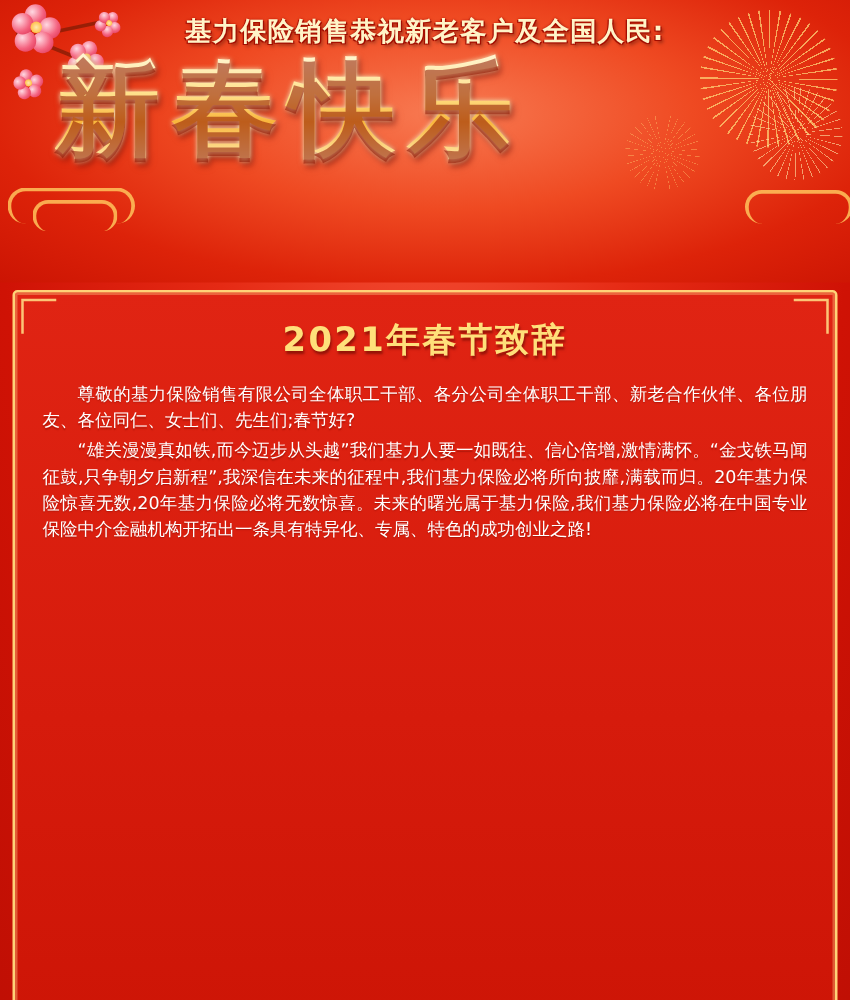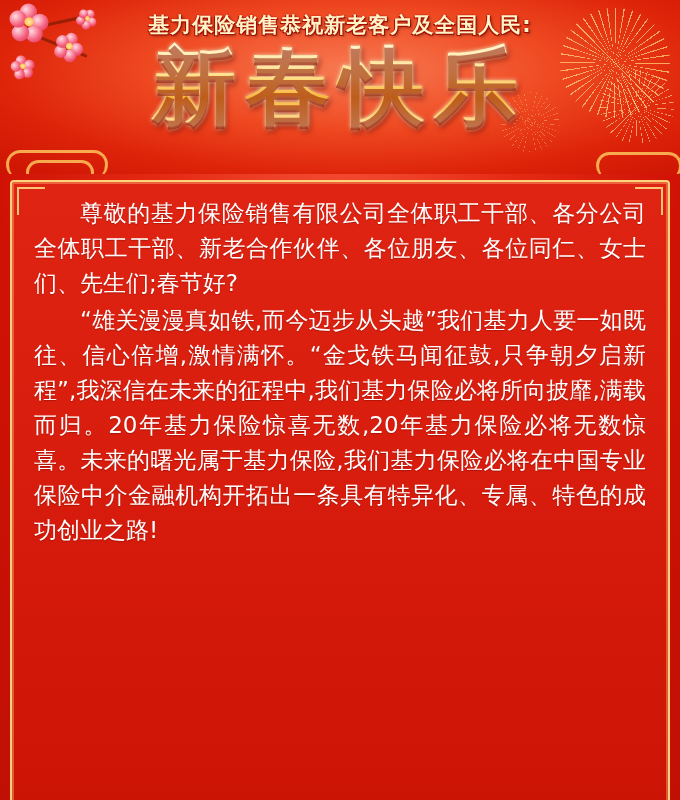--- a/index.html
+++ b/index.html
@@ -19,21 +19,21 @@
     width: 680px;
     height: 800px;
     background:
       radial-gradient(ellipse at 50% 6%, #f6553a 0%, #e52a14 38%, #cf1205 72%, #c00f04 100%);
     overflow: hidden;
   }
 
   
   .header {
     position: relative;
-    height: 174px;
+    height: 226px;
     background:
       radial-gradient(ellipse at 52% 40%, #f87a52 0%, #ef4a22 40%, #dd2309 72%, #cc1403 100%);
     overflow: hidden;
   }
 
   
   .firework {
     position: absolute;
     border-radius: 50%;
     pointer-events: none;
@@ -122,34 +122,35 @@
       0 0 2px #b61000,
       1px 1px 0 #9d0d00,
       -1px 1px 0 #9d0d00,
       2px 2px 3px rgba(0,0,0,.35);
     font-family: "DejaVu Sans", "Liberation Sans", sans-serif;
   }
 
   .big-title {
     position: relative;
     z-index: 4;
-    text-align: center;
+    text-align: left;
     margin-top: 2px;
     font-size: 84px;
     line-height: 1.08;
     font-weight: bold;
     letter-spacing: 10px;
     font-family: "DejaVu Sans", "Liberation Sans", sans-serif;
     color: #ffe9a8;
     background: linear-gradient(180deg, #fff8d8 0%, #ffe08a 38%, #f9b63c 62%, #ffefb8 100%);
     -webkit-background-clip: text;
     background-clip: text;
     -webkit-text-fill-color: transparent;
     text-shadow: 0 3px 0 rgba(140,20,0,0.55);
     filter: drop-shadow(0 0 2px #fff2c0) drop-shadow(2px 3px 2px rgba(110,10,0,.6));
+    margin-left: 44px;
   }
 
   
   .card {
     position: relative;
     margin: 6px 10px 0 10px;
     padding: 14px 22px 10px 22px;
     min-height: 596px;
     background:
       linear-gradient(180deg, #e02413 0%, #d61b0c 55%, #cc1405 100%);
@@ -174,21 +175,21 @@
     color: #ffe07a;
     letter-spacing: 2px;
     margin: 6px 0 16px 0;
     font-family: "DejaVu Sans", "Liberation Sans", sans-serif;
     text-shadow: 1px 2px 2px rgba(100,8,0,.6);
   }
 
   .paras p {
     margin: 0 0 2px 0;
     text-indent: 2em;
-    font-size: 23px;
+    font-size: 14px;
     line-height: 1.52;
     color: #ffffff;
     font-family: "DejaVu Sans", "Liberation Sans", sans-serif;
     text-shadow: 0 1px 1px rgba(120,10,0,.45);
     text-align: justify;
   }
 </style>
 </head>
 <body>
 
@@ -233,20 +234,21 @@
 
     <div class="cloud cl1"></div>
     <div class="cloud cl2"></div>
     <div class="cloud cl3"></div>
 
     <div class="greeting-line">基力保险销售恭祝新老客户及全国人民:</div>
     <div class="big-title">新春快乐</div>
   </div>
 
   <div class="card">
+    <div class="doc-title">2021年春节致辞</div>
 
     <div class="paras">
       <p>尊敬的基力保险销售有限公司全体职工干部、各分公司全体职工干部、新老合作伙伴、各位朋友、各位同仁、女士们、先生们;春节好?</p>
       <p>“雄关漫漫真如铁,而今迈步从头越”我们基力人要一如既往、信心倍增,激情满怀。“金戈铁马闻征鼓,只争朝夕启新程”,我深信在未来的征程中,我们基力保险必将所向披靡,满载而归。20年基力保险惊喜无数,20年基力保险必将无数惊喜。未来的曙光属于基力保险,我们基力保险必将在中国专业保险中介金融机构开拓出一条具有特异化、专属、特色的成功创业之路!</p>
 
     </div>
 
   </div>
 
 </div>

